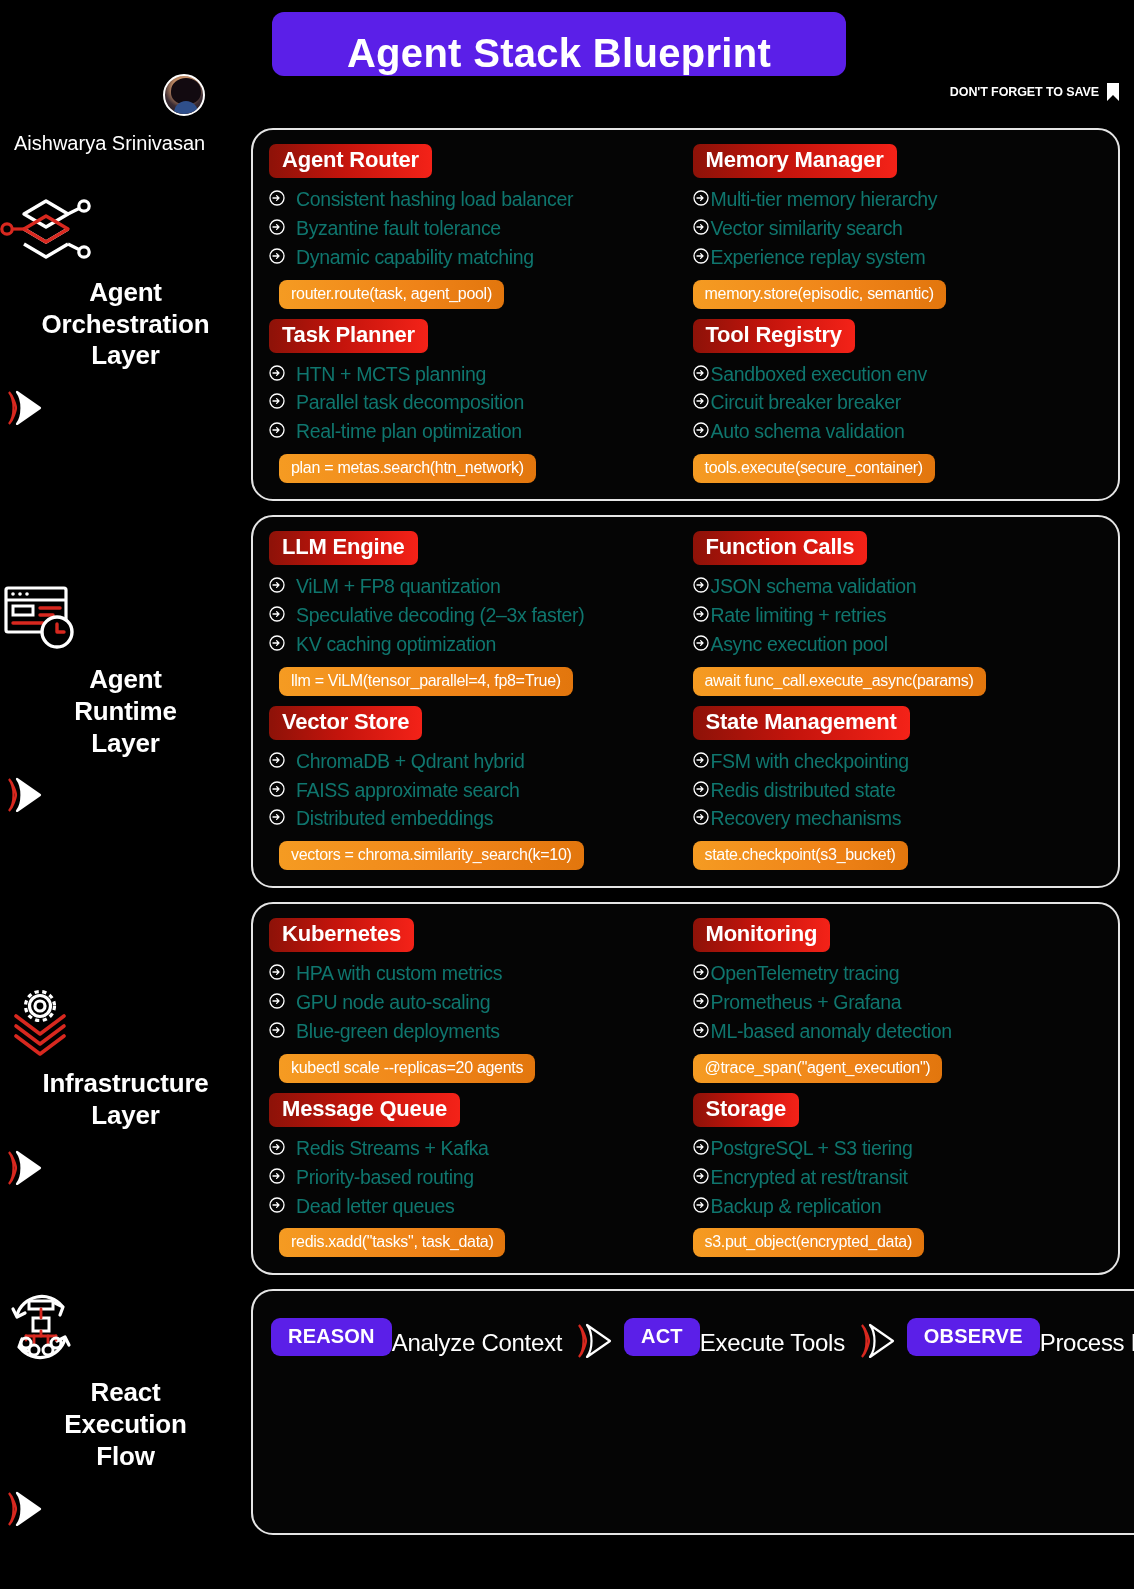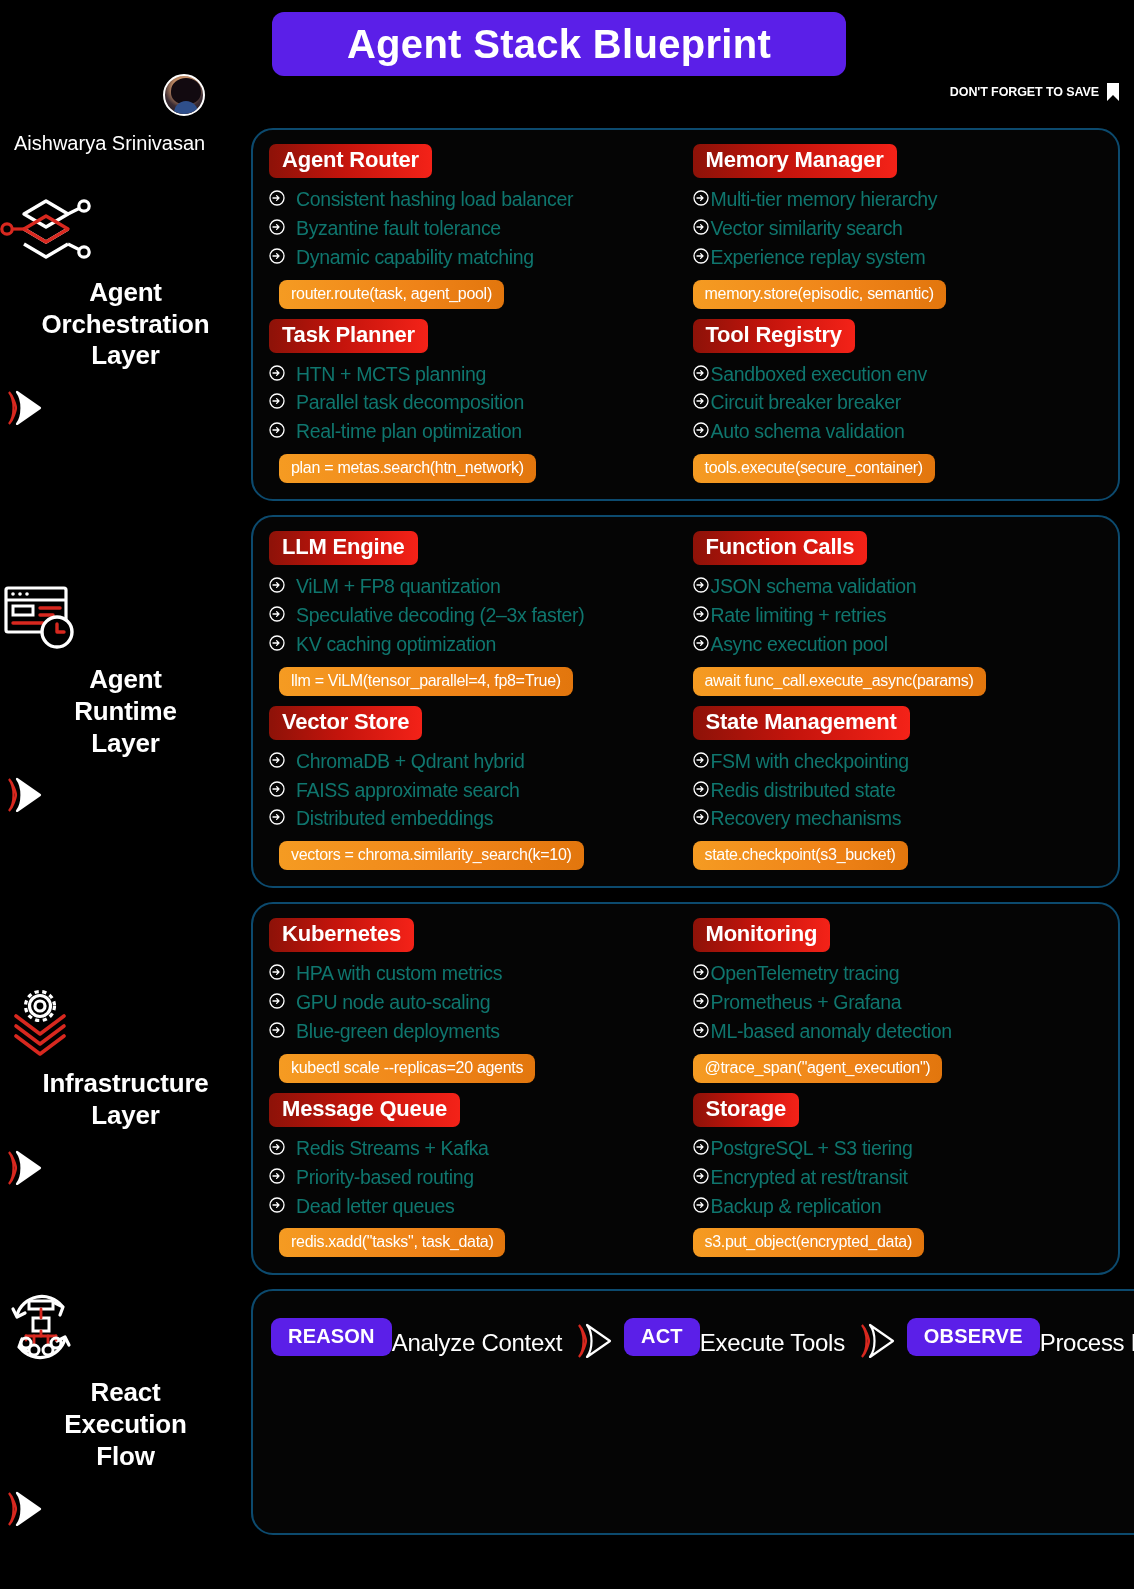--- a/index.html
+++ b/index.html
@@ -27,21 +27,21 @@
   }
   .title-pill {
     position: absolute;
     left: 272px;
     top: 12px;
     width: 574px;
     height: 64px;
     background: #5B1FE8;
     border-radius: 12px;
     display: flex;
-    align-items: center;
+    align-items: flex-end;
     justify-content: center;
   }
   .title-pill .title-text {
     color: #ffffff;
     font-size: 40px;
     font-weight: bold;
     letter-spacing: 0.3px;
     white-space: nowrap;
   }
   .byline {
@@ -126,21 +126,21 @@
     font-weight: bold;
     line-height: 1.22;
     text-align: center;
     letter-spacing: -0.2px;
   }
   .layer-arrow { margin-top: 16px; }
 
   
   .panel {
     flex: 1;
-    border: 2px solid #0c4a6e;
+    border: 2px solid #e5e5e5;
     border-radius: 22px;
     background: #050505;
     padding: 14px 16px 16px 16px;
     display: grid;
     grid-template-columns: 1fr 1fr;
     column-gap: 14px;
     row-gap: 10px;
   }
   .panel.flow-panel {
     display: block;

